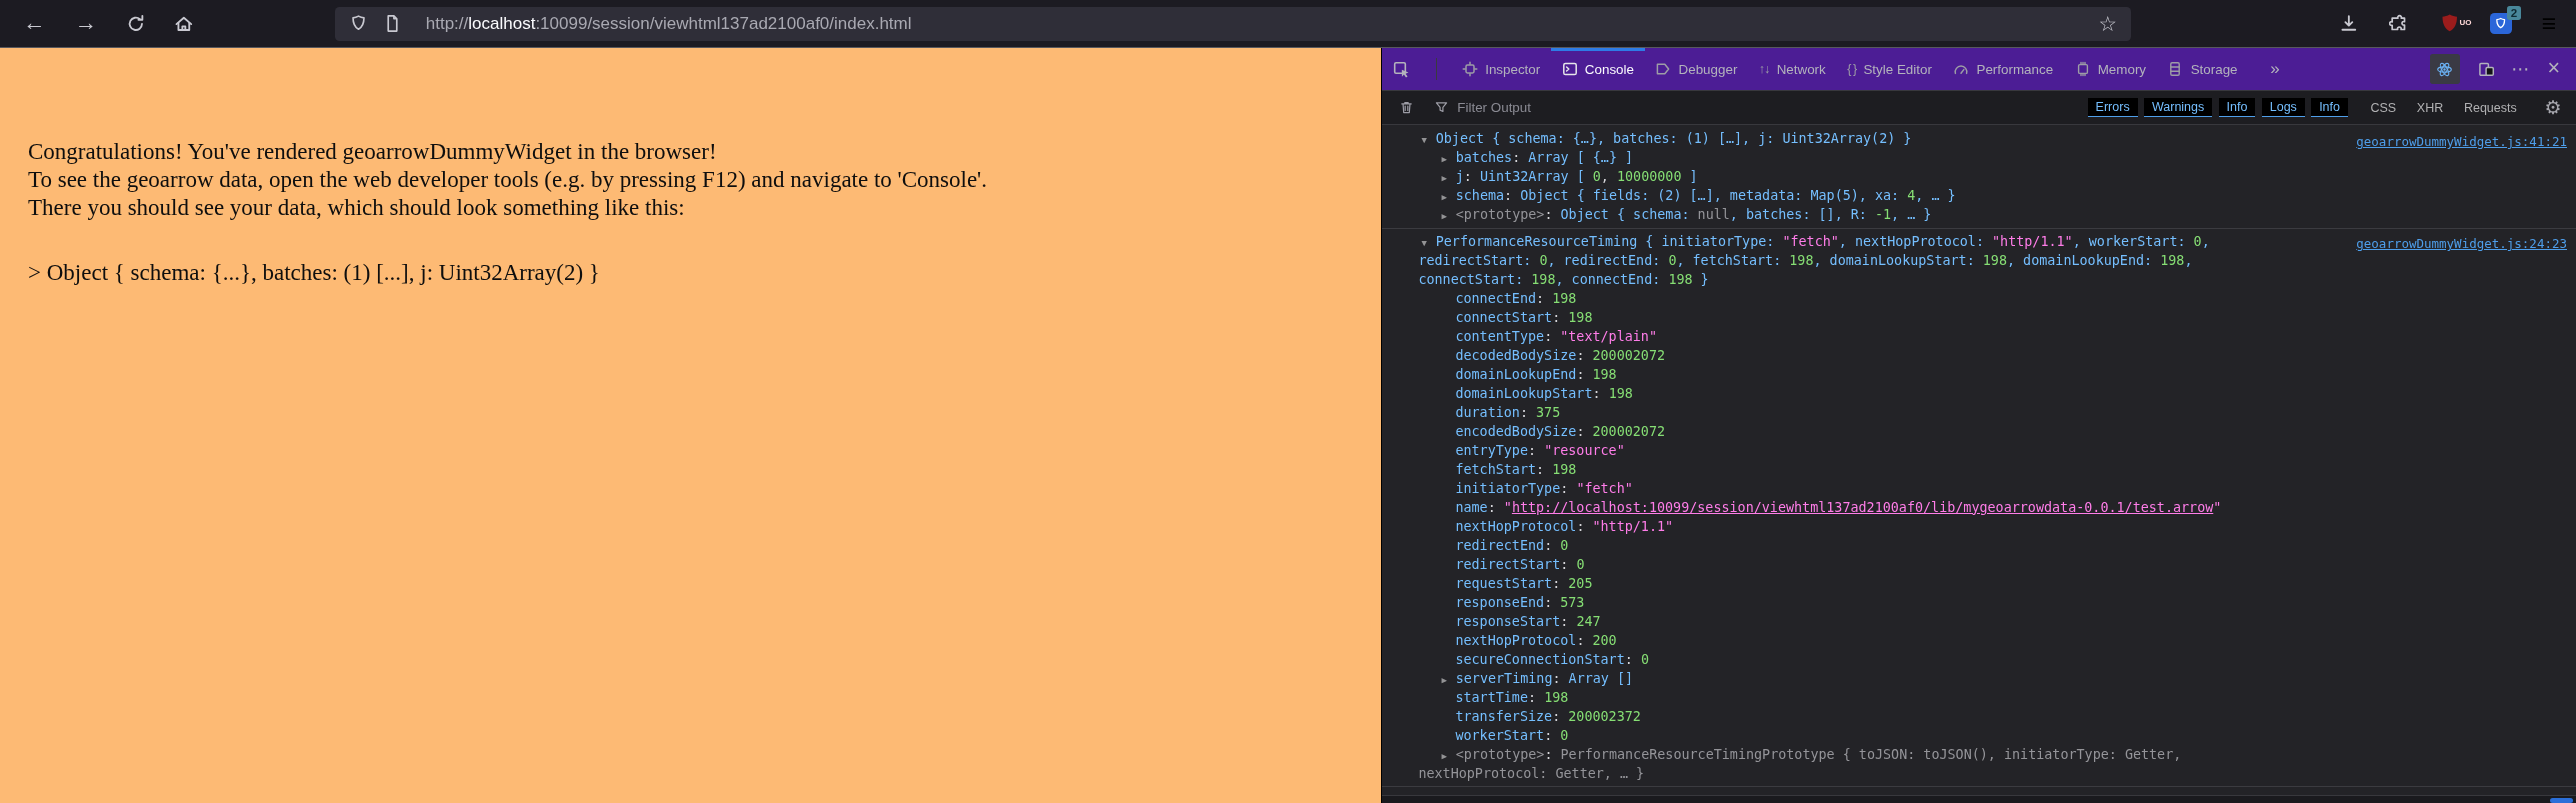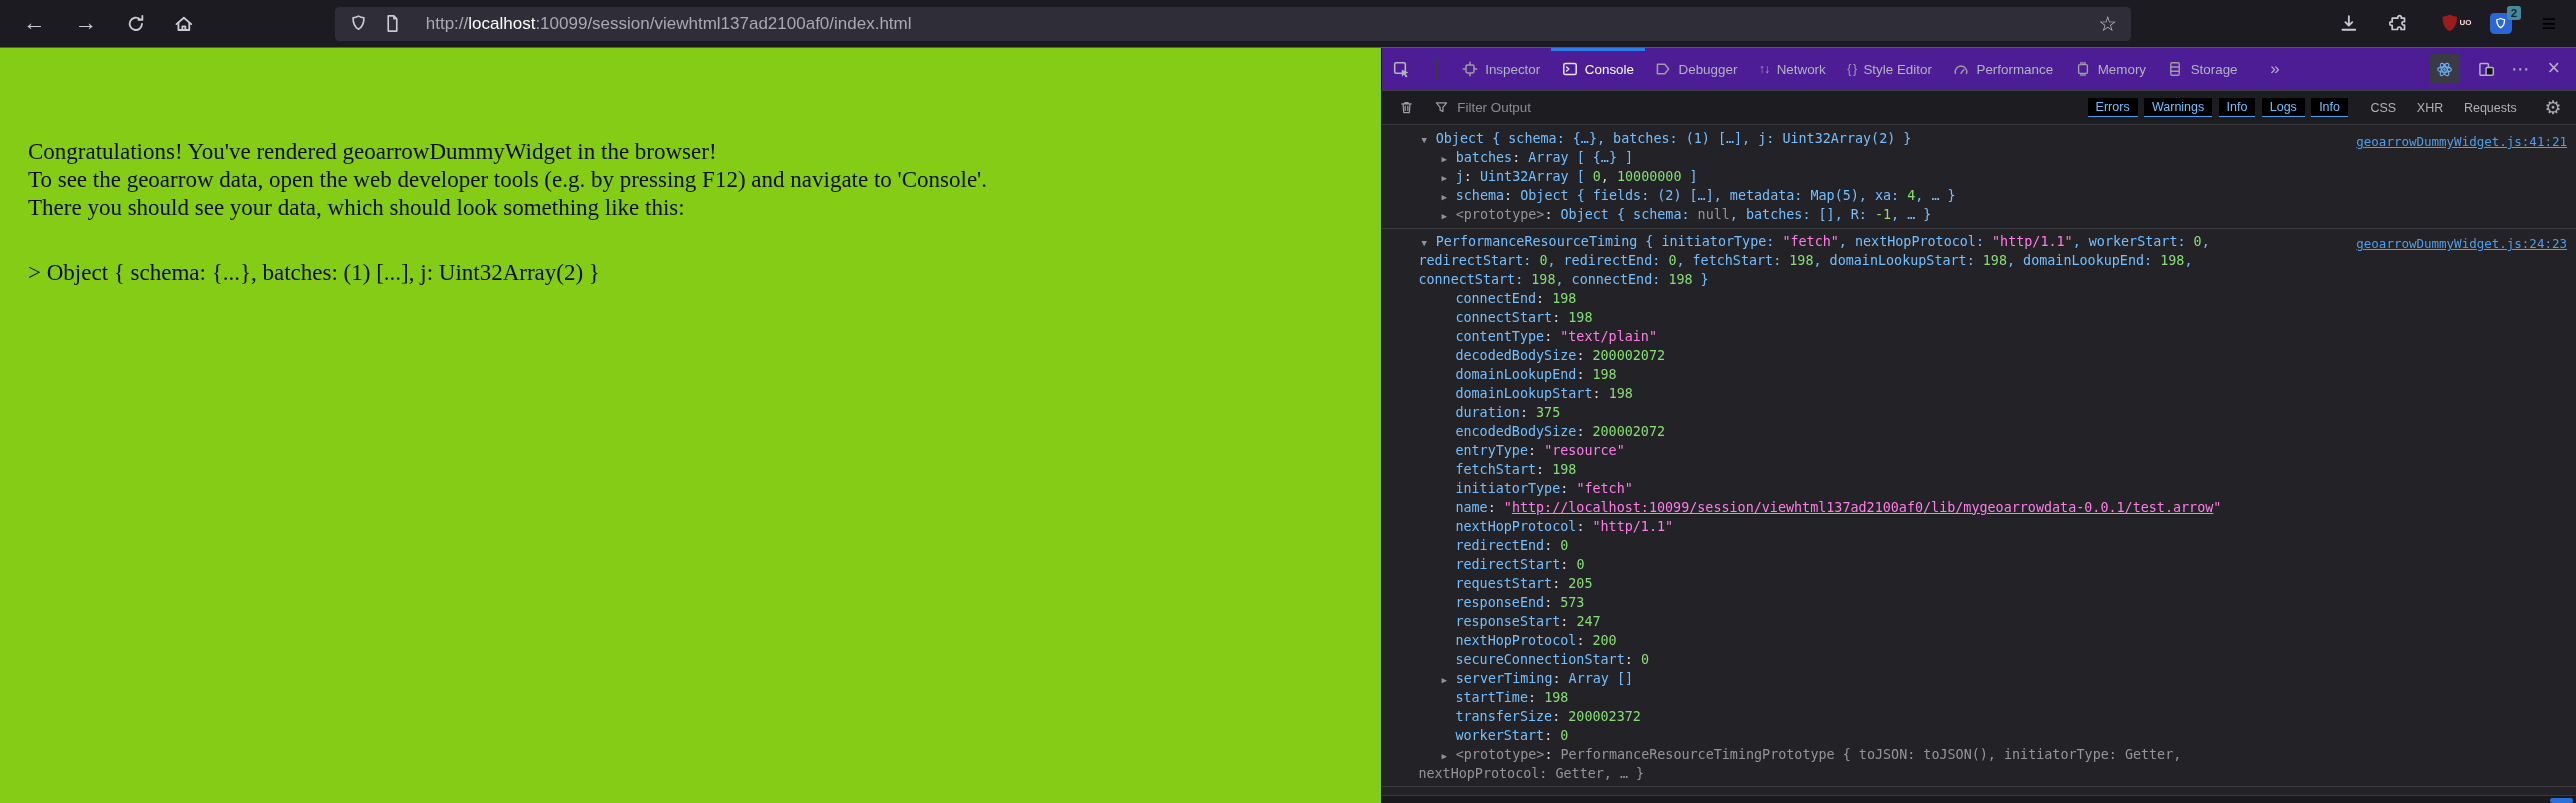--- a/index.html
+++ b/index.html
@@ -37,21 +37,21 @@
   .ext-bw { position: relative; width: 21.5px; height: 21.5px; background: #2b66d9; border-radius: 4.5px; display: inline-flex; align-items: center; justify-content: center; }
   .ext-bw svg { width: 13.4px; height: 13.4px; }
   .ext-badge {
     position: absolute; top: -7.2px; right: -9px; background: #49889b; color: #0e2b33;
     font-size: 11.6px; line-height: 14.3px; padding: 0 3.6px; border-radius: 2.7px; font-weight: bold;
   }
 
   
   .content { display: flex; height: 755px; }
   .page {
-    width: 1478px; background: #84cc16; color: #0e0e0e;
+    width: 1478px; background: #fdba74; color: #0e0e0e;
     font-family: "Liberation Serif", serif; font-size: 23px; line-height: 28px;
   }
   .page-inner { padding: 90px 36px 0 28px; }
   .page .sample { margin-top: 37px; }
 
   
   .devtools { width: 1278px; background: #232327; border-left: 0.9px solid #000; display: flex; flex-direction: column; }
 
   .dt-tabbar {
     height: 43px; background: #4c1d95; display: flex; align-items: stretch;

